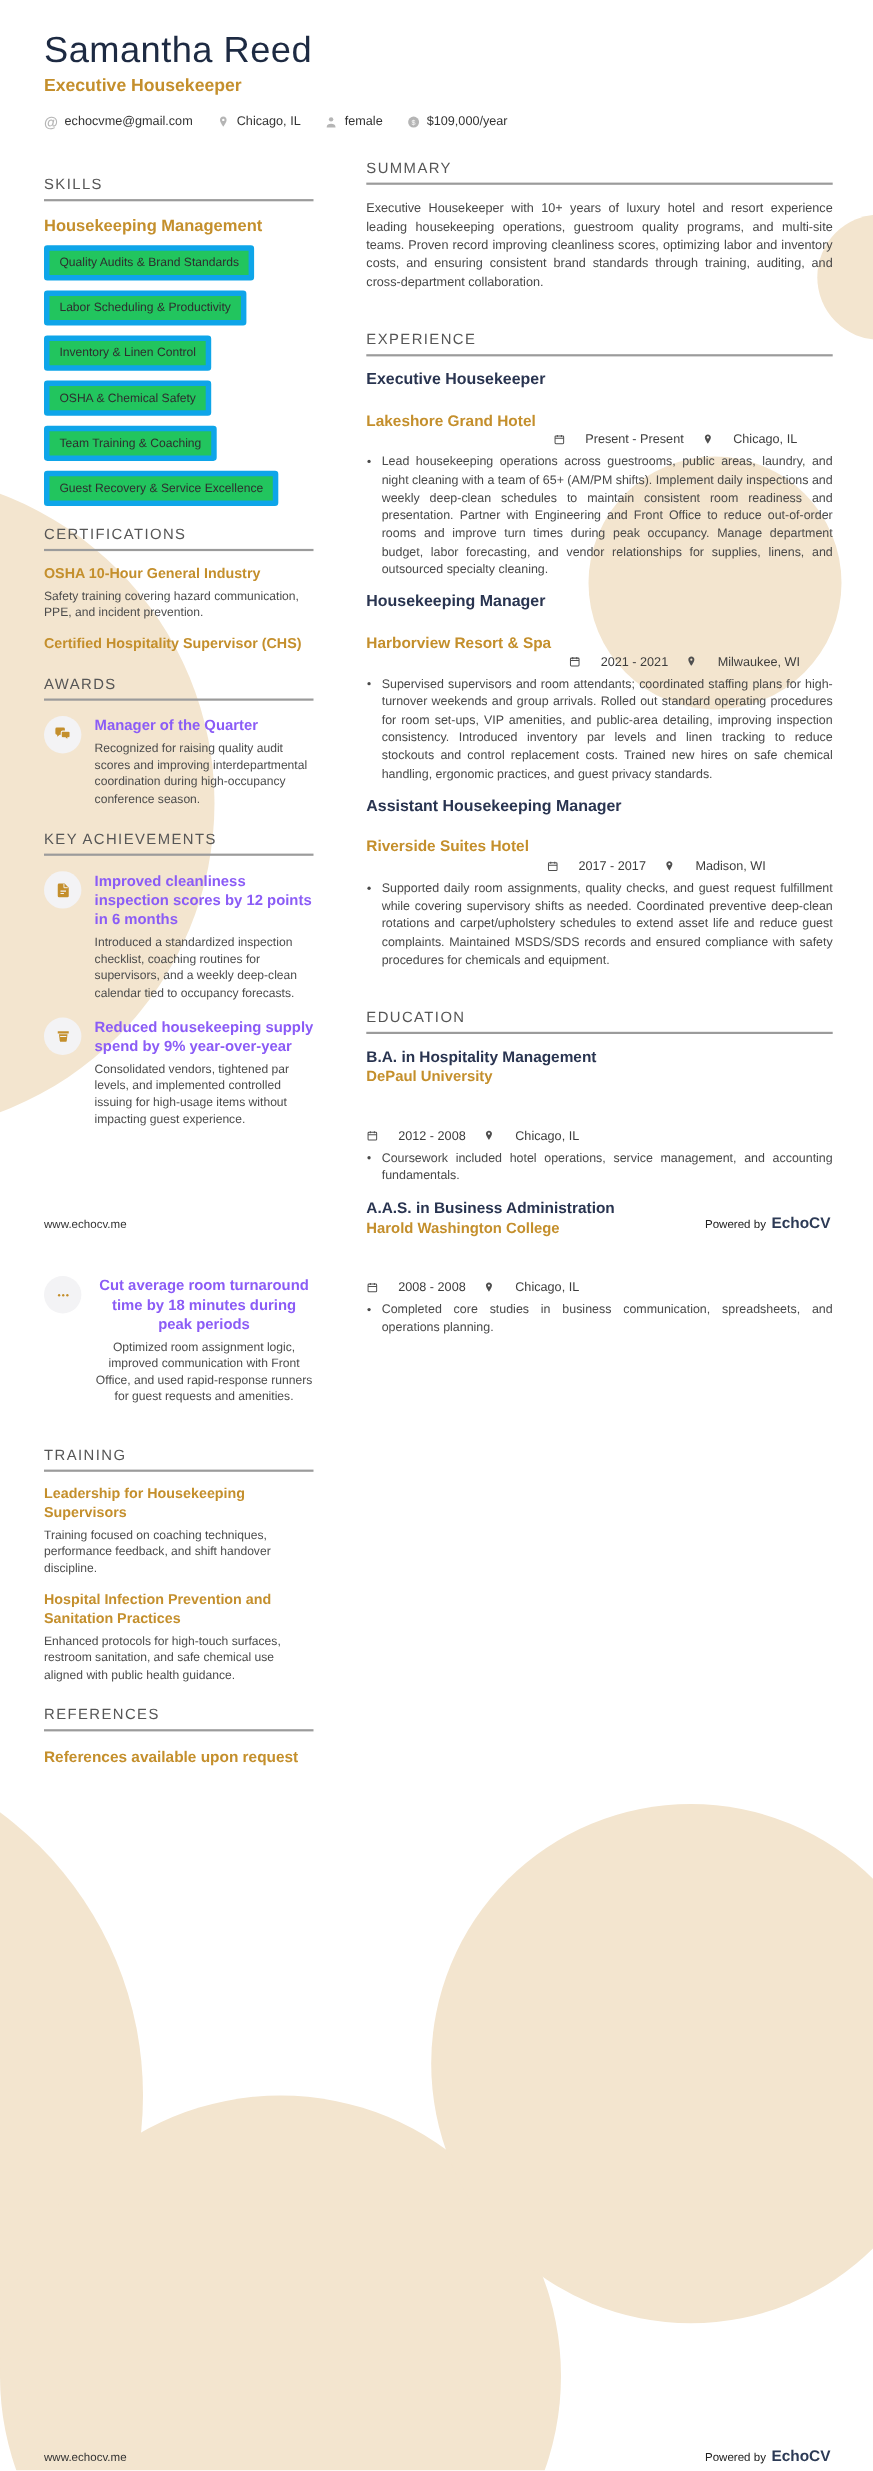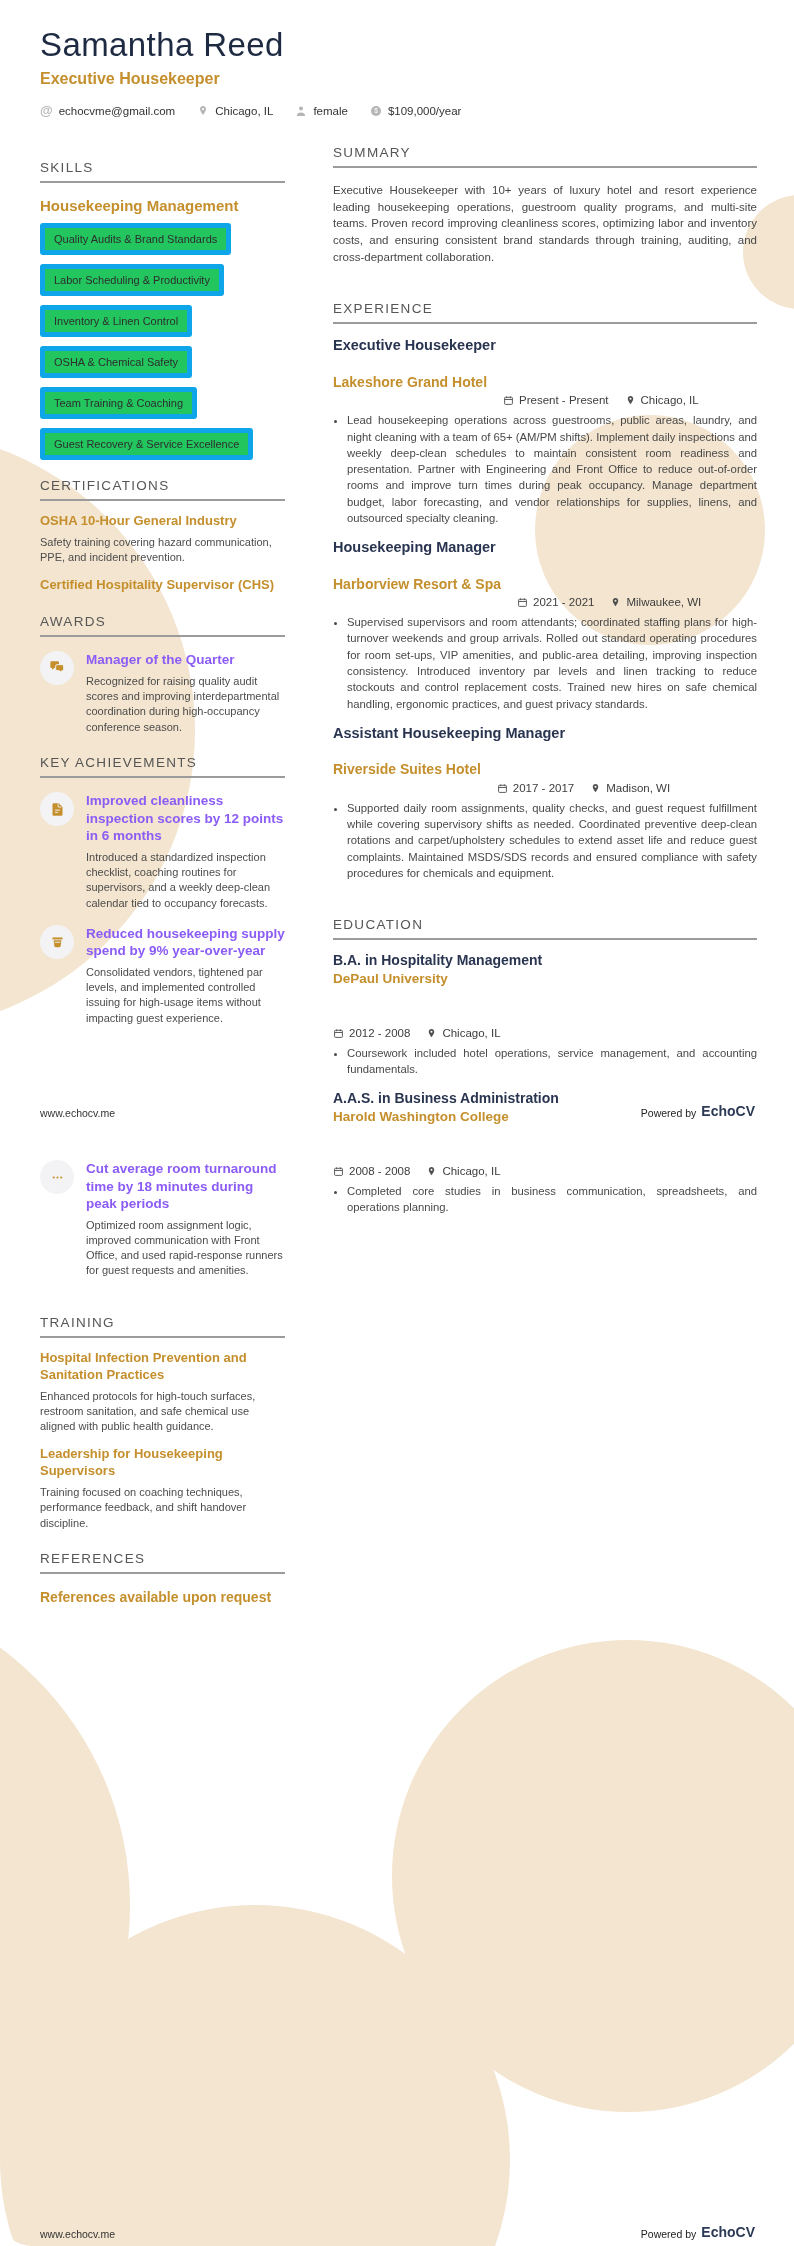--- a/index.html
+++ b/index.html
@@ -1,17 +1,17 @@
 <!DOCTYPE html>
 <html><head>
 <meta charset="utf-8">
 <style>
   html,body{margin:0;padding:0;background:#ffffff;}
   .canvas{position:relative;width:794px;height:2246px;background:#ffffff;overflow:hidden;
-          font-family:"Liberation Sans","DejaVu Sans",sans-serif;color:#3c3c3c;border-radius:32px;}
+          font-family:"Liberation Sans","DejaVu Sans",sans-serif;color:#3c3c3c;}
   
   .blob{position:absolute;border-radius:50%;background:#f3e5cf;z-index:0;}
   .blob-a{width:114px;height:114px;left:743px;top:195px;}
   .blob-b{width:600px;height:600px;left:-405px;top:430px;}
   .blob-c{width:230px;height:230px;left:535px;top:415px;}
   .blob-d{width:640px;height:640px;left:-510px;top:1585px;}
   .blob-e{width:510px;height:510px;left:0px;top:1905px;}
   .blob-f{width:472px;height:472px;left:392px;top:1640px;}
   .z{position:absolute;z-index:1;}
 
@@ -45,21 +45,21 @@
             display:flex;align-items:center;justify-content:center;color:#c48f2c;}
   .ach-title{font-size:13.5px;line-height:1.3;color:#8b5cf6;font-weight:600;}
   .ach-desc{font-size:11px;line-height:1.39;color:#4c4c4c;margin-top:5px;}
 
   .sum-p{font-size:11.5px;line-height:1.45;color:#474747;margin-top:14px;text-align:justify;}
 
   .job{margin-top:13px;}
   .job-title{font-size:14.5px;color:#293450;font-weight:600;}
   .job-meta{display:flex;gap:16px;align-items:center;margin-top:4px;flex-wrap:wrap;}
   .company{font-size:14px;color:#c48f2c;font-weight:600;}
-  .meta-bit{display:flex;gap:5px;align-items:flex-end;font-size:11.5px;color:#3d3d3d;margin-top:37px;}
+  .meta-bit{display:flex;gap:18px;align-items:flex-start;font-size:11.5px;color:#3d3d3d;margin-top:37px;}
   .micon{color:#4f4f4f;display:flex;align-items:center;}
   ul.blt{margin:6px 0 0 0;padding-left:14px;}
   ul.blt li{font-size:11.3px;line-height:1.44;color:#494949;text-align:justify;}
 
   .edu{margin-top:12px;}
   .degree{font-size:14px;color:#293450;font-weight:600;}
   .school{font-size:13.5px;color:#c48f2c;font-weight:600;margin-top:3px;}
 
   .footer{left:40px;width:715px;display:flex;justify-content:space-between;align-items:flex-end;}
   .f1{top:1103px;}
@@ -330,42 +330,42 @@
   <div class="z footer f1">
     <span class="site">www.echocv.me</span>
     <span class="powered">
       <span>Powered by</span>
       <span class="brand">EchoCV</span>
     </span>
   </div>
 
   <div class="z col-left" style="top:1160px;">
 
-    <div class="ach" style="margin-top:0;">
+    <div class="ach" style="margin-top:0;text-align:center;">
       <div class="ach-icon">
         <svg width="15" height="15" viewBox="0 0 24 24">
             <circle cx="6" cy="12" r="1.7" fill="currentColor"></circle>
             <circle cx="12" cy="12" r="1.7" fill="currentColor"></circle>
             <circle cx="18" cy="12" r="1.7" fill="currentColor"></circle>
           </svg>
       </div>
       <div>
         <div class="ach-title">Cut average room turnaround time by 18 minutes during peak periods</div>
         <div class="ach-desc">Optimized room assignment logic, improved communication with Front Office, and used rapid-response runners for guest requests and amenities.</div>
       </div>
     </div>
 
     <div class="sec-h gap26">TRAINING</div>
     <div>
+      <div class="gold-name">Leadership for Housekeeping Supervisors</div>
+      <div class="small-desc">Training focused on coaching techniques, performance feedback, and shift handover discipline.</div>
+    </div>
+    <div>
       <div class="gold-name">Hospital Infection Prevention and Sanitation Practices</div>
       <div class="small-desc">Enhanced protocols for high-touch surfaces, restroom sanitation, and safe chemical use aligned with public health guidance.</div>
-    </div>
-    <div>
-      <div class="gold-name">Leadership for Housekeeping Supervisors</div>
-      <div class="small-desc">Training focused on coaching techniques, performance feedback, and shift handover discipline.</div>
     </div>
 
     <div class="sec-h gap20">REFERENCES</div>
     <div class="gold-name" style="font-size:14px;margin-top:14px;">References available upon request</div>
   </div>
 
   <div class="z footer f2">
     <span class="site">www.echocv.me</span>
     <span class="powered">
       <span>Powered by</span>

